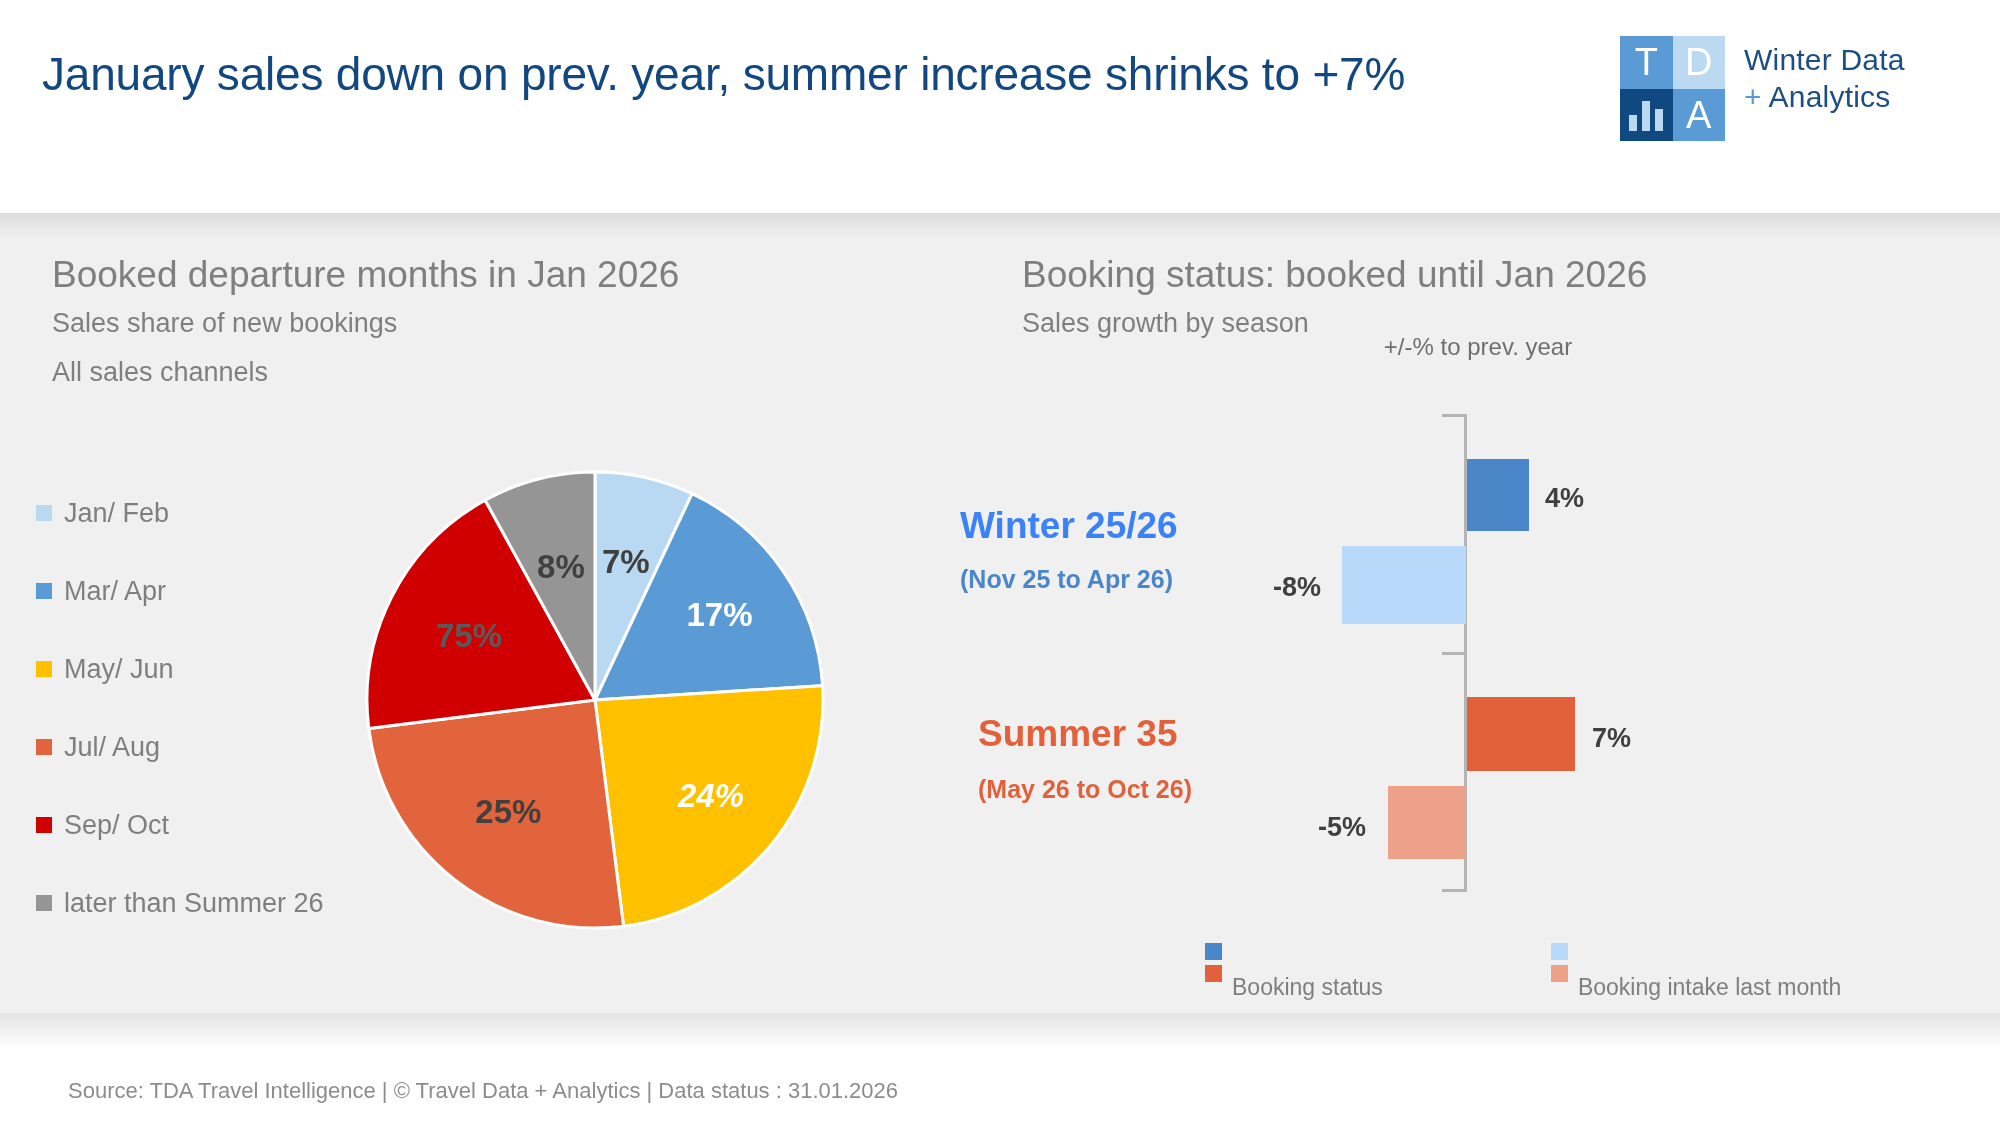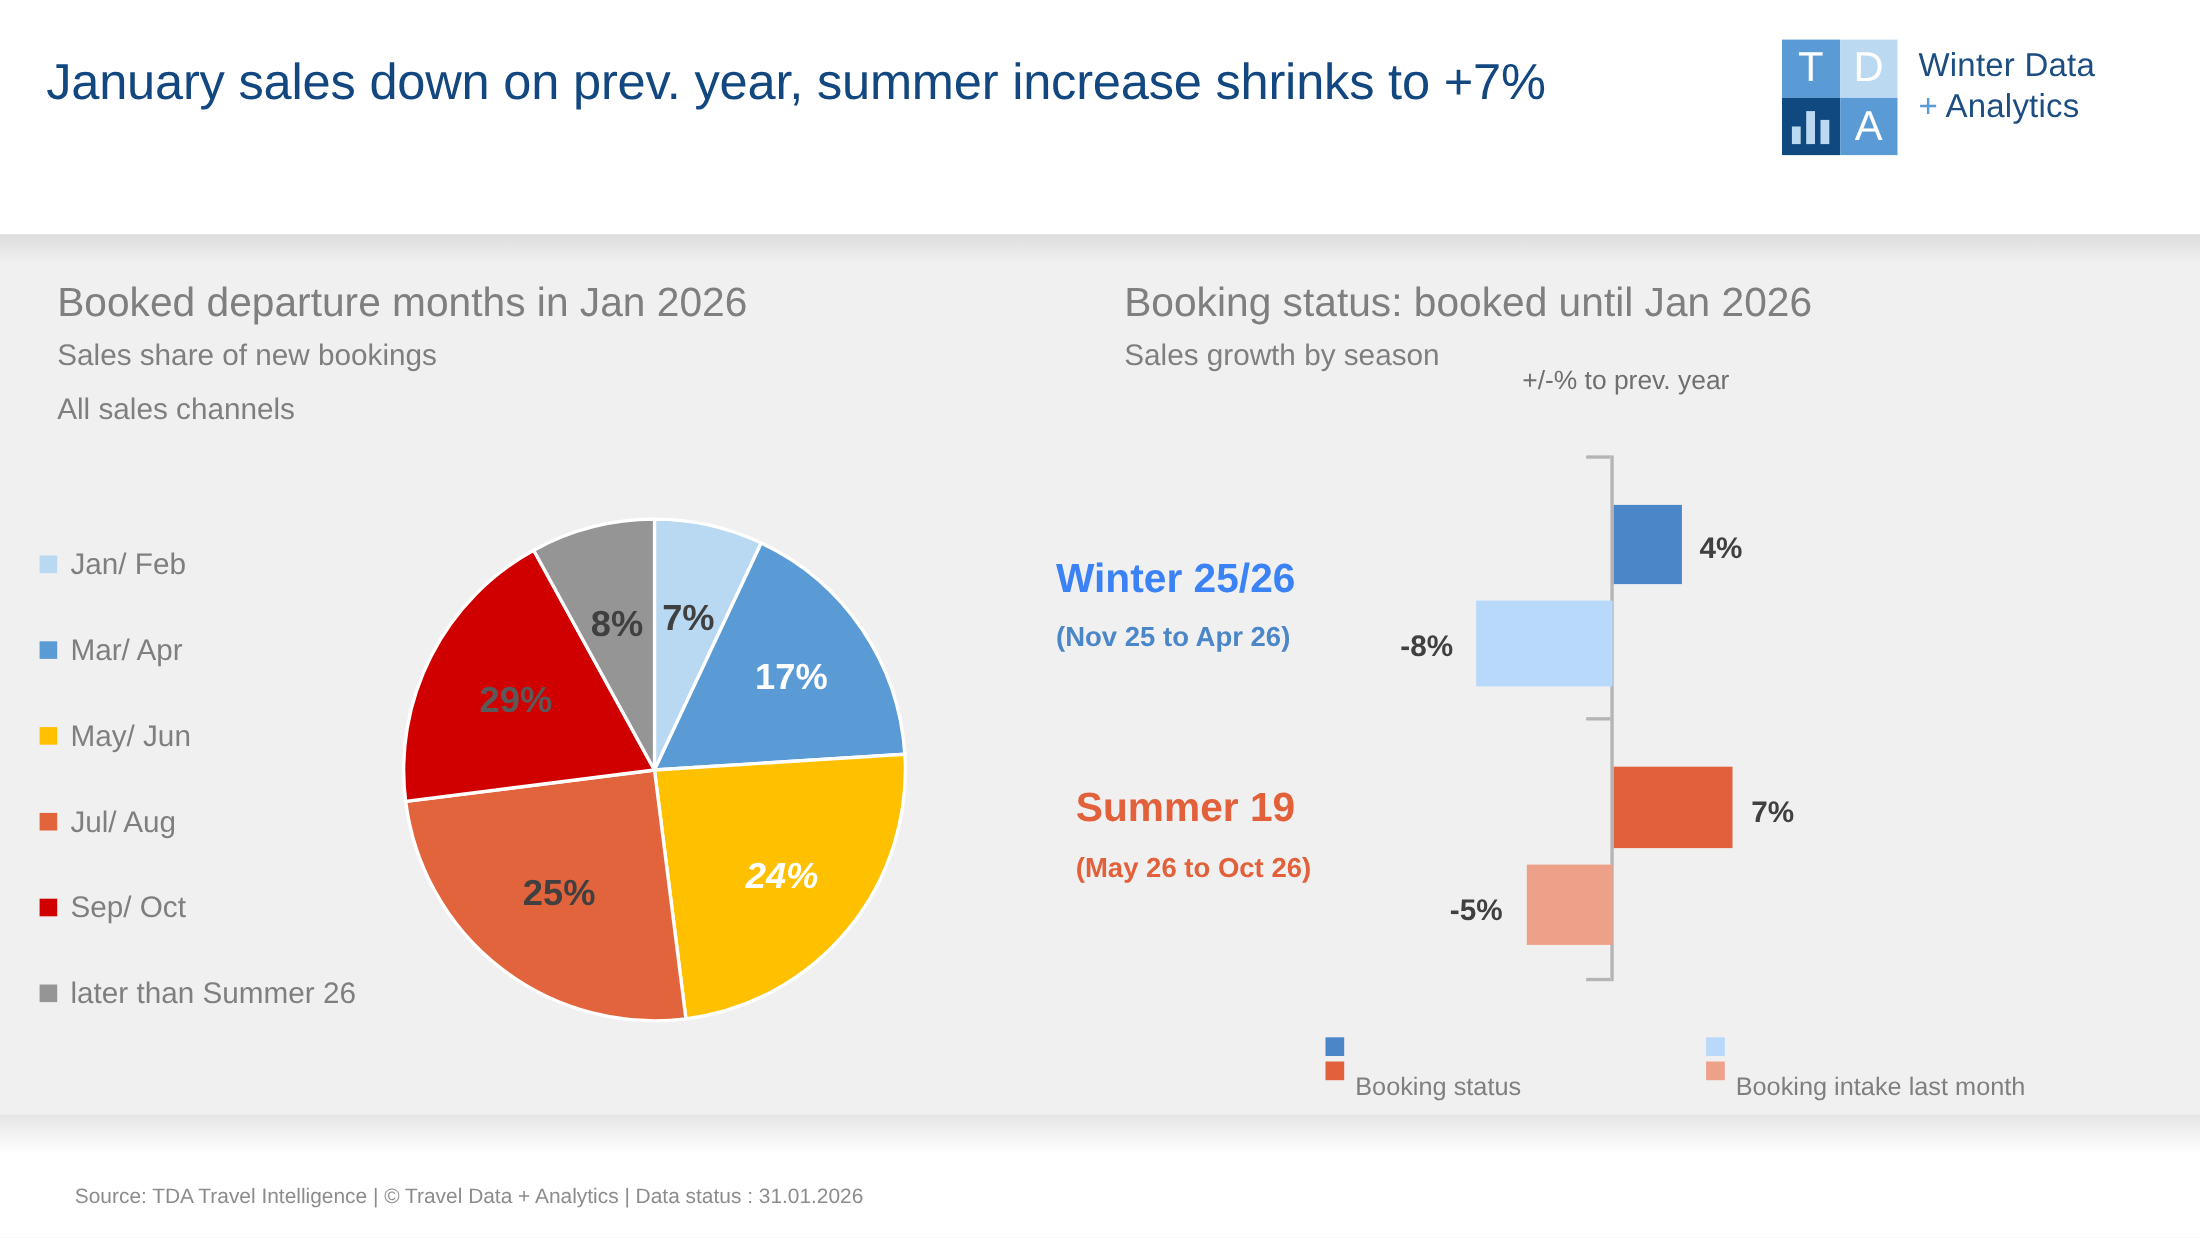--- a/index.html
+++ b/index.html
@@ -84,21 +84,21 @@
 
   
   #bar-legend{position:absolute;left:1205px;top:938px;display:flex;}
   .blg-item{display:flex;align-items:flex-start;margin-right:48px;}
   .blg-swatches{display:flex;flex-direction:column;gap:5px;margin-right:10px;margin-top:5px;}
   .blg-sw{width:17px;height:17px;}
   .blg-label{font-size:23px;font-weight:400;color:#7f7f7f;white-space:nowrap;line-height:1.05;margin-top:37px;}
 
   
   #footer{
-    position:absolute;left:68px;top:1078px;font-size:19px;color:#8c8c8c;white-space:nowrap;
+    position:absolute;left:68px;top:1078px;font-size:22px;color:#8c8c8c;white-space:nowrap;
   }
 </style>
 </head>
 <body>
 
 <div id="header">
   <div id="title">January sales down on prev. year, summer increase shrinks to +7%</div>
 
   <div id="logo">
     <div class="logo-grid">
@@ -167,21 +167,21 @@
       <path d="M 230 230 L 327.0776784768366 23.699432037747556 A 228 228 0 0 1 457.5500940816459 215.68376154731658 Z" fill="#5b9bd5" stroke="#ffffff" stroke-width="3"></path>
       <path d="M 230 230 L 457.5500940816459 215.68376154731658 A 228 228 0 0 1 258.57597725266135 456.202151899701 Z" fill="#ffc000" stroke="#ffffff" stroke-width="3"></path>
       <path d="M 230 230 L 258.57597725266135 456.202151899701 A 228 228 0 0 1 3.7978481002990634 258.57597725266146 Z" fill="#e2643c" stroke="#ffffff" stroke-width="3"></path>
       <path d="M 230 230 L 3.7978481002990634 258.57597725266146 A 228 228 0 0 1 120.16016230480892 30.20207694999911 Z" fill="#d10000" stroke="#ffffff" stroke-width="3"></path>
       <path d="M 230 230 L 120.16016230480892 30.20207694999911 A 228 228 0 0 1 229.99999999999997 2 Z" fill="#959595" stroke="#ffffff" stroke-width="3"></path>
     </svg>
   <span class="pie-lbl" id="plbl0" style="left: 260.837px; top: 92.0444px; color: rgb(64, 64, 64);">7%</span>
   <span class="pie-lbl" id="plbl1" style="left: 354.459px; top: 145.418px; color: rgb(255, 255, 255);">17%</span>
   <span class="pie-lbl" id="plbl2" style="left: 345.947px; top: 325.92px; color: rgb(255, 255, 255); font-style: italic;">24%</span>
   <span class="pie-lbl" id="plbl3" style="left: 143.359px; top: 341.696px; color: rgb(64, 64, 64);">25%</span>
-  <span class="pie-lbl" id="plbl4" style="left: 104.047px; top: 165.824px; color: rgb(90, 90, 90);">29%</span>
+  <span class="pie-lbl" id="plbl4" style="left: 104.047px; top: 165.824px; color: rgb(90, 90, 90);">75%</span>
   <span class="pie-lbl" id="plbl5" style="left: 195.979px; top: 97.4978px; color: rgb(64, 64, 64);">8%</span>
 </div>
 
 <div class="sec-title" style="left:1022px;top:254px">Booking status: booked until Jan 2026</div>
 <div class="sec-sub" style="left:1022px;top:308px">Sales growth by season</div>
 <div id="axis-note">+/-% to prev. year</div>
 
 <div id="axis-line"></div>
 <div class="axis-tick" style="top:414px"></div>
 <div class="axis-tick" style="top:652px"></div>
@@ -189,21 +189,21 @@
 
 <div class="season-name" style="left:960px;top:505px;color:#3b82f6">Winter 25/26</div>
 <div class="season-range" style="left:960px;top:565px;color:#4a86c8">(Nov 25 to Apr 26)</div>
 
 <div class="bar" style="left:1467px;top:459px;width:62px;height:72px;background:#4a86c8"></div>
 <div class="bar-val" style="left:1545px;top:483px">4%</div>
 
 <div class="bar" style="left:1342px;top:546px;width:124px;height:78px;background:#b9d9fb"></div>
 <div class="bar-val" style="left:1273px;top:572px">-8%</div>
 
-<div class="season-name" style="left:978px;top:713px;color:#e2603a">Summer 19</div>
+<div class="season-name" style="left:978px;top:713px;color:#e2603a">Summer 35</div>
 <div class="season-range" style="left:978px;top:775px;color:#e2603a">(May 26 to Oct 26)</div>
 
 <div class="bar" style="left:1467px;top:697px;width:108px;height:74px;background:#e2603a"></div>
 <div class="bar-val" style="left:1592px;top:723px">7%</div>
 
 <div class="bar" style="left:1388px;top:786px;width:78px;height:73px;background:#eda188"></div>
 <div class="bar-val" style="left:1318px;top:812px">-5%</div>
 
 <div id="bar-legend">
   <div class="blg-item">

